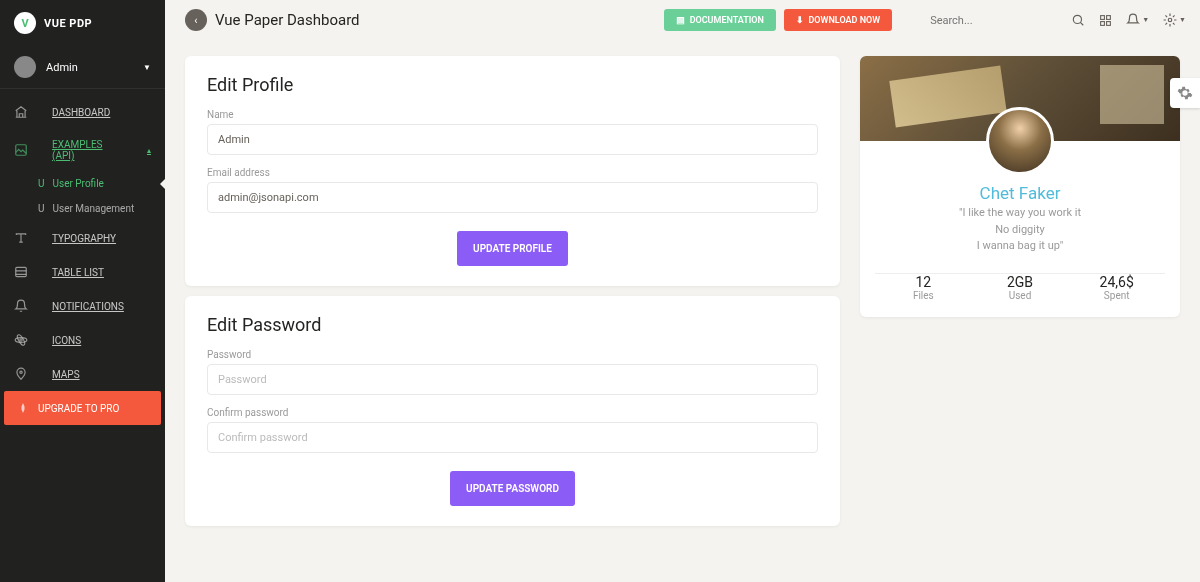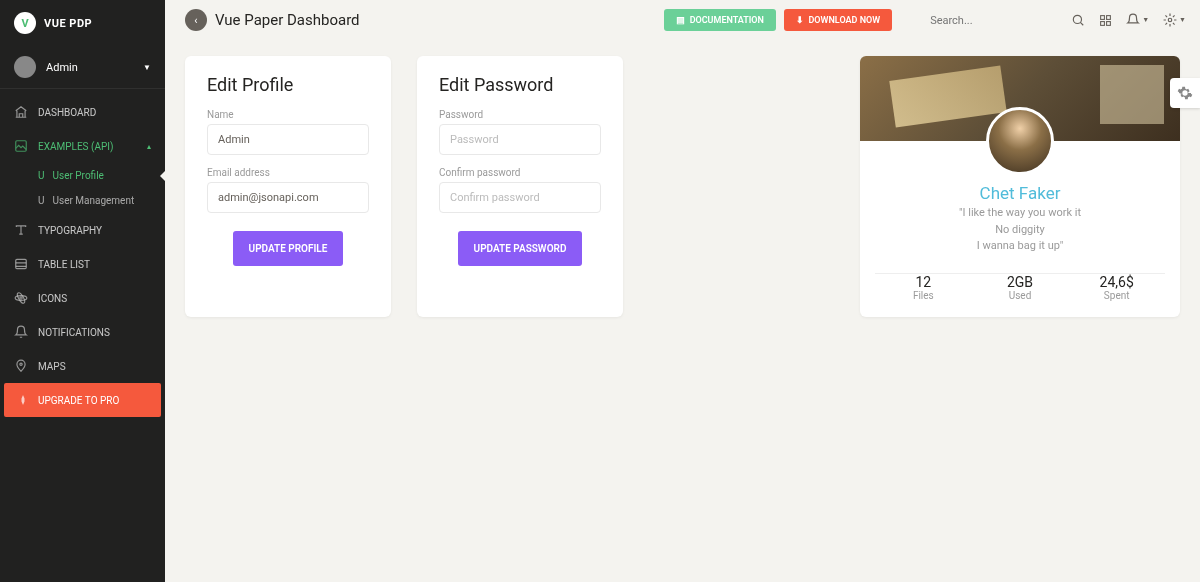--- a/index.html
+++ b/index.html
@@ -6,40 +6,40 @@
 body { background: #f4f3ef; width: 1200px; height: 582px; overflow: hidden; display: flex; }
 .sidebar { width: 165px; background: #212120; color: #fff; height: 582px; display: flex; flex-direction: column; position: relative; }
 .sb-logo { display: flex; align-items: center; padding: 12px 14px; gap: 8px; }
 .sb-logo-circle { width: 22px; height: 22px; border-radius: 50%; background: #fff; display: flex; align-items: center; justify-content: center; }
 .sb-logo-v { color: #4dbd74; font-weight: 700; font-size: 11px; }
 .sb-logo-text { font-size: 11px; font-weight: 700; letter-spacing: 0.5px; }
 .sb-user { display: flex; align-items: center; padding: 10px 14px; gap: 10px; border-bottom: 1px solid rgba(255,255,255,0.07); }
 .sb-avatar { width: 22px; height: 22px; border-radius: 50%; background: #888; }
 .sb-user-name { font-size: 11px; flex: 1; }
 .sb-nav { padding: 6px 0; flex: 1; }
-.sb-item { display: flex; align-items: center; padding: 10px 14px; gap: 10px; cursor: pointer; color: rgba(255,255,255,0.75); font-size: 10px; }
+.sb-item { display: flex; align-items: center; padding: 10px 14px; gap: 24px; cursor: pointer; color: rgba(255,255,255,0.75); font-size: 10px; text-decoration: underline; }
 .sb-item.active { color: #4dbd74; }
 .sb-item .caret { margin-left: auto; font-size: 8px; }
 .sb-sub { padding: 7px 14px 7px 38px; font-size: 10px; color: rgba(255,255,255,0.6); cursor: pointer; position: relative; }
 .sb-sub.active { color: #4dbd74; }
 .sb-sub.active::after { content: ""; position: absolute; right: -1px; top: 50%; transform: translateY(-50%); border: 6px solid transparent; border-right-color: #f4f3ef; }
 .sb-icon { width: 14px; height: 14px; display: inline-flex; align-items: center; justify-content: center; opacity: 0.7; }
 .sb-upgrade { margin: 0 4px 6px 4px; padding: 10px 12px; background: #f5593d; color: #fff; font-size: 10px; display: flex; align-items: center; gap: 8px; cursor: pointer; border-radius: 2px; }
 .main { flex: 1; display: flex; flex-direction: column; }
 .topbar { display: flex; align-items: center; padding: 6px 14px 6px 20px; gap: 8px; height: 40px; }
 .back-btn { width: 22px; height: 22px; border-radius: 50%; background: #66615b; display: flex; align-items: center; justify-content: center; color: #fff; cursor: pointer; font-size: 11px; }
 .page-title { font-size: 15px; color: #252422; flex: 1; }
 .btn { padding: 6px 12px; border-radius: 3px; font-size: 9px; font-weight: 600; color: #fff; border: none; cursor: pointer; display: flex; align-items: center; gap: 5px; }
 .btn-green { background: #6bd098; }
 .btn-orange { background: #f5593d; }
 .search-box { width: 135px; border: none; background: transparent; font-size: 11px; padding: 5px 2px; color: #66615b; outline: none; margin-left: 28px; }
 .top-icons { display: flex; align-items: center; gap: 14px; color: #66615b; }
 .top-icon { cursor: pointer; font-size: 13px; display: flex; align-items: center; gap: 2px; }
 .content { display: flex; padding: 16px 20px; gap: 20px; }
-.left-col { flex: 1; display: flex; gap: 26px; }
+.left-col { flex: 1; display: flex; flex-direction: column; gap: 10px; }
 .card { background: #fff; border-radius: 6px; box-shadow: 0 1px 3px rgba(0,0,0,0.06); }
 .card-body { padding: 18px 22px 20px; }
 .card-title { font-size: 18px; color: #252422; margin-bottom: 14px; font-weight: 400; }
 .form-label { font-size: 10px; color: #9a9a9a; display: block; margin-bottom: 4px; }
 .form-input { width: 100%; padding: 8px 10px; border: 1px solid #e8e8e8; border-radius: 4px; font-size: 11px; color: #66615b; outline: none; margin-bottom: 12px; }
 .form-input::placeholder { color: #bbb; }
 .btn-blue { background: #8b5cf6; padding: 12px 16px; font-size: 10px; display: block; margin: 6px auto 0; }
 .right-col { width: 320px; }
 .profile-card { background: #fff; border-radius: 6px; box-shadow: 0 1px 3px rgba(0,0,0,0.06); overflow: hidden; text-align: center; position: relative; }
 .profile-cover { height: 85px; background: linear-gradient(135deg, #8b6f47 0%, #5d4e37 50%, #3d2f1f 100%); position: relative; }
@@ -109,34 +109,34 @@
           <svg width="14" height="14" viewBox="0 0 24 24" fill="none" stroke="currentColor" stroke-width="2">
             <rect x="3" y="4" width="18" height="16" rx="2"></rect>
             <path d="M3 10h18M3 16h18"></path>
           </svg>
         </span>
       <span>TABLE LIST</span>
     </div>
     <div class="sb-item">
       <span class="sb-icon">
           <svg width="14" height="14" viewBox="0 0 24 24" fill="none" stroke="currentColor" stroke-width="2">
+            <path d="M18 8a6 6 0 1 0-12 0c0 7-3 9-3 9h18s-3-2-3-9M10 21h4"></path>
+          </svg>
+        </span>
+      <span>NOTIFICATIONS</span>
+    </div>
+    <div class="sb-item">
+      <span class="sb-icon">
+          <svg width="14" height="14" viewBox="0 0 24 24" fill="none" stroke="currentColor" stroke-width="2">
             <circle cx="12" cy="12" r="2"></circle>
             <ellipse cx="12" cy="12" rx="10" ry="4"></ellipse>
             <ellipse cx="12" cy="12" rx="10" ry="4" transform="rotate(60 12 12)"></ellipse>
           </svg>
         </span>
       <span>ICONS</span>
-    </div>
-    <div class="sb-item">
-      <span class="sb-icon">
-          <svg width="14" height="14" viewBox="0 0 24 24" fill="none" stroke="currentColor" stroke-width="2">
-            <path d="M18 8a6 6 0 1 0-12 0c0 7-3 9-3 9h18s-3-2-3-9M10 21h4"></path>
-          </svg>
-        </span>
-      <span>NOTIFICATIONS</span>
     </div>
     <div class="sb-item">
       <span class="sb-icon">
           <svg width="14" height="14" viewBox="0 0 24 24" fill="none" stroke="currentColor" stroke-width="2">
             <path d="M12 21s-7-7-7-12a7 7 0 1 1 14 0c0 5-7 12-7 12z"></path>
             <circle cx="12" cy="9" r="2"></circle>
           </svg>
         </span>
       <span>MAPS</span>
     </div>

